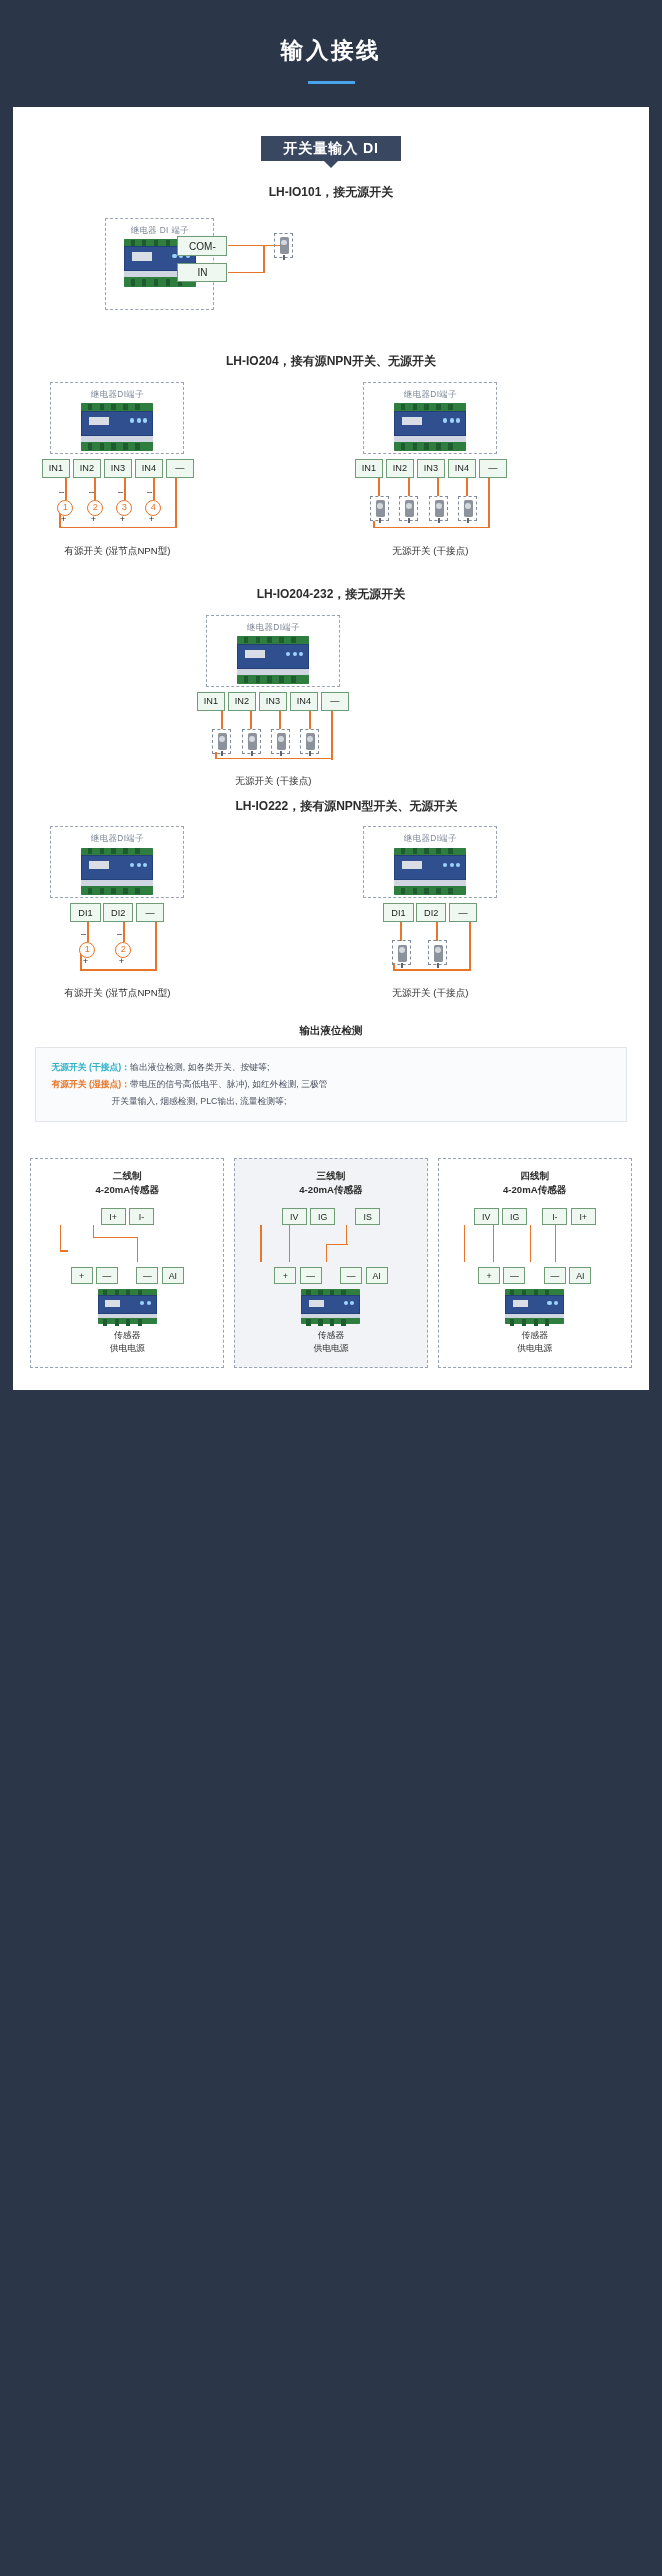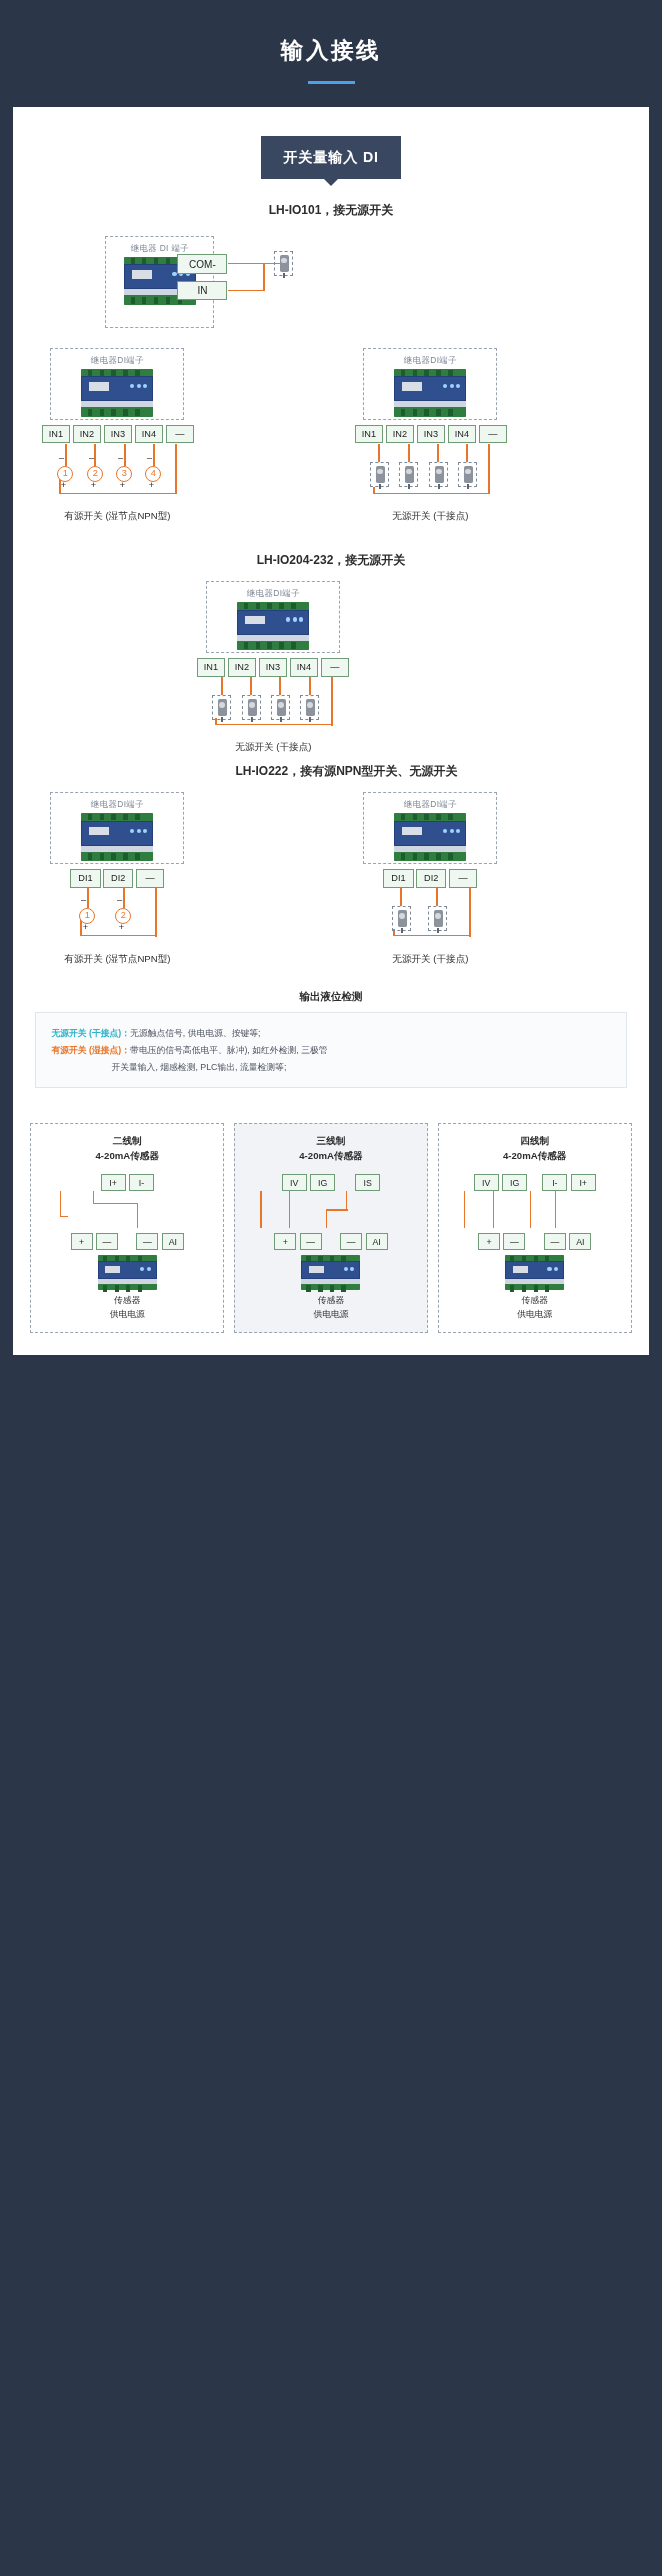--- a/index.html
+++ b/index.html
@@ -34,21 +34,21 @@
 
   
   .banner-wrap { text-align:center; margin-bottom: 8.4px; }
   .banner {
     display:inline-block;
     background:#394761;
     color:#fff;
     font-size:14.2px;
     font-weight:bold;
     letter-spacing:0.8px;
-    padding: 12px 22px;
+    padding: 3px 22px;
     position:relative;
   }
   .banner:after{
     content:"";
     position:absolute;
     left:50%; bottom:-7.5px; transform:translateX(-50%);
     border-left:7.5px solid transparent;
     border-right:7.5px solid transparent;
     border-top:7.5px solid #394761;
   }
@@ -205,20 +205,21 @@
 
       <div class="wire h" style="left:215px;top:32px;width:54px;"></div>
       <div class="wire h" style="left:215px;top:59px;width:37px;"></div>
       <div class="wire v" style="left:250px;top:32px;height:27px;"></div>
 
       <div style="position:absolute;left:261px;top:20px;">
         <div class="sw"><div class="body"></div><div class="lens"></div><div class="tail"></div></div>
       </div>
     </div>
 
+    <div class="subtitle">LH-IO204，接有源NPN开关、无源开关</div>
 
     <div style="position:relative;height:176px;">
 
       <div class="panel" style="position:absolute;left:37px;top:0;width:134px;height:72px;">
         <div class="panel-label">继电器DI端子</div>
         <div class="device">
           <div class="dev-top">
               <span class="pin" style="left:6.7px"></span>
               <span class="pin" style="left:18.4px"></span>
               <span class="pin" style="left:30px"></span>
@@ -485,21 +486,21 @@
       <div style="position:absolute;left:379px;top:114px;"><div class="sw"><div class="body"></div><div class="lens"></div><div class="tail"></div></div></div>
       <div style="position:absolute;left:415px;top:114px;"><div class="sw"><div class="body"></div><div class="lens"></div><div class="tail"></div></div></div>
 
       <div class="caption" style="position:absolute;left:350px;top:154px;width:134px;">无源开关 (干接点)</div>
     </div>
 
     <div class="commonsw-title">输出液位检测</div>
 
     <div class="notes">
       <div>
-        <span class="k1">无源开关 (干接点)：</span><span>无源触点信号, 供电电源、按键等;</span>
+        <span class="k1">无源开关 (干接点)：</span><span>输出液位检测, 如各类开关、按键等;</span>
       </div>
       <div>
         <span class="k2">有源开关 (湿接点)：</span><span>带电压的信号高低电平、脉冲), 如红外检测, 三极管</span>
       </div>
       <div style="padding-left:60px;">
         <span>开关量输入, 烟感检测, PLC输出, 流量检测等;</span>
       </div>
     </div>
 
     <div class="spacer"></div>

